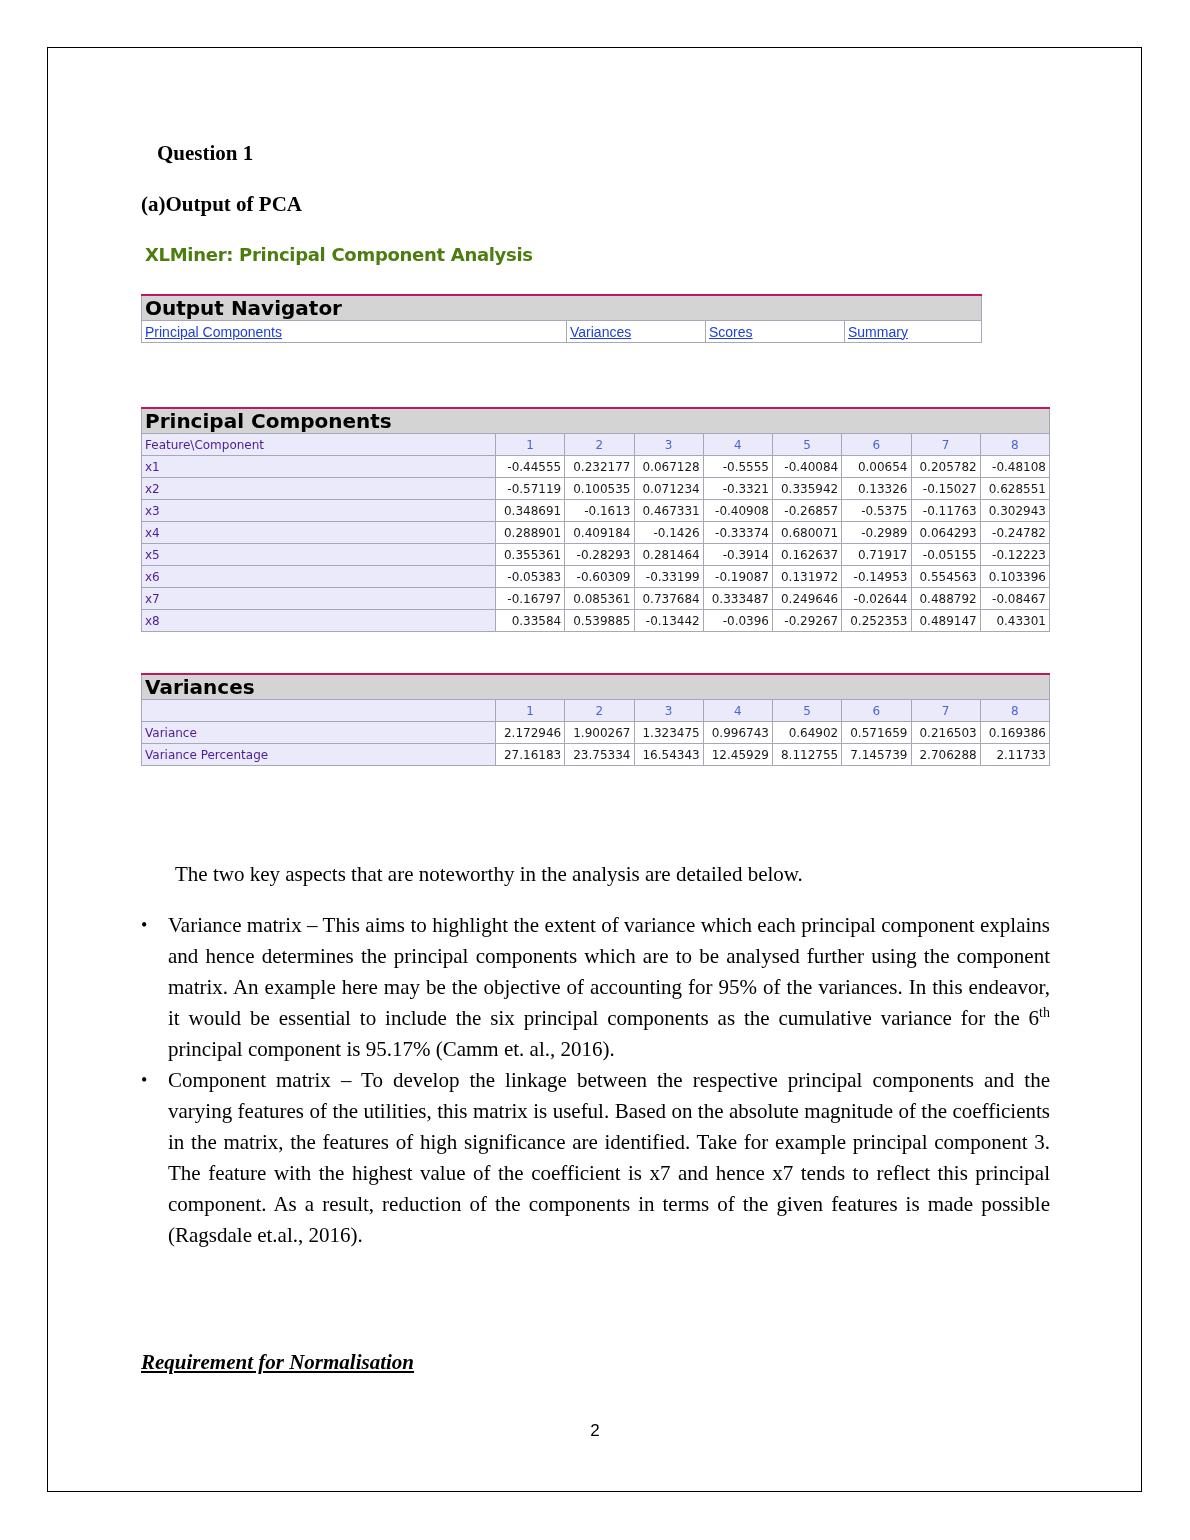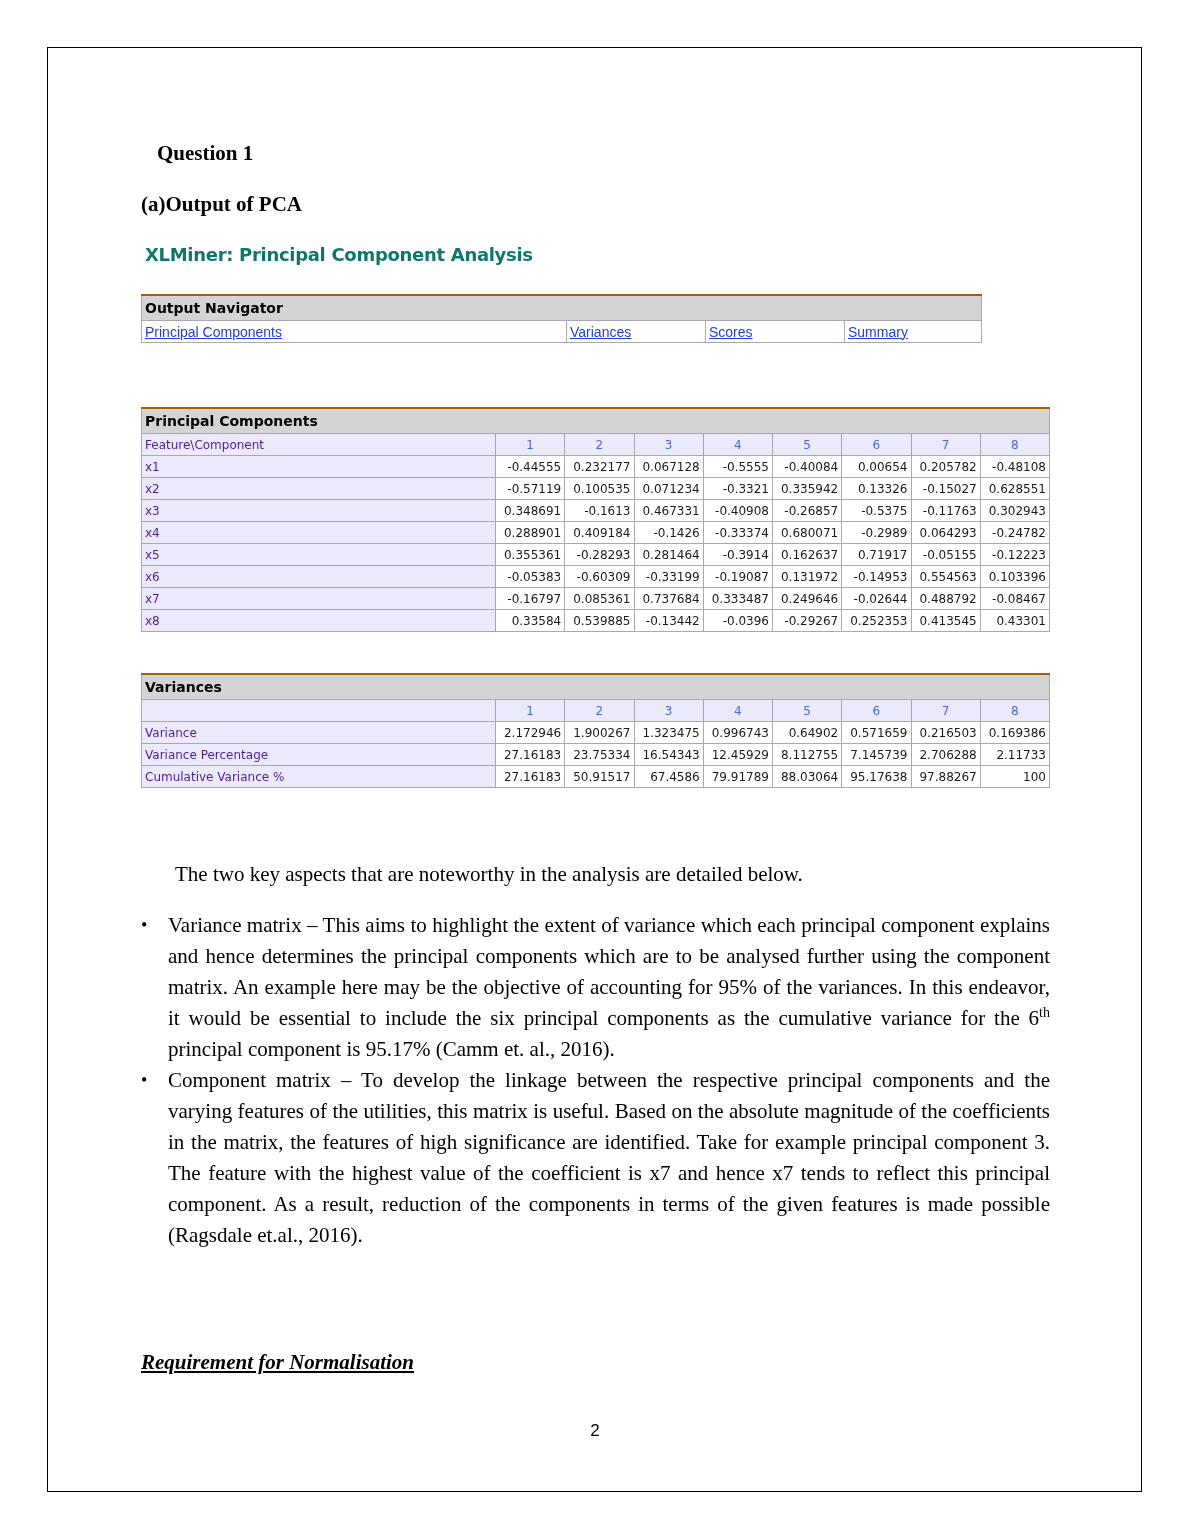--- a/index.html
+++ b/index.html
@@ -1,25 +1,25 @@
 <!DOCTYPE html>
 <html><head>
 <meta charset="utf-8">
 <style>
   html, body { margin: 0; padding: 0; background: #ffffff; }
   body { width: 1190px; height: 1540px; position: relative; font-family: "Liberation Serif", serif; color: #000; }
   .page-border { position: absolute; left: 47px; top: 47px; width: 1095px; height: 1445px; border: 1px solid #000; box-sizing: border-box; }
   .content { position: absolute; left: 141px; top: 0; width: 909px; }
   .h-question { position: absolute; top: 141px; left: 16px; font-weight: bold; font-size: 21px; }
   .h-sub { position: absolute; top: 192px; left: 0; font-weight: bold; font-size: 21px; }
-  .xl-title { position: absolute; top: 244px; left: 4px; font-family: "DejaVu Sans", sans-serif; font-weight: bold; font-size: 18px; color: #0f766e; letter-spacing: -0.3px; }
+  .xl-title { position: absolute; top: 244px; left: 4px; font-family: "DejaVu Sans", sans-serif; font-weight: bold; font-size: 18px; color: #4d7c0f; letter-spacing: -0.3px; }
 
   table.xl { border-collapse: collapse; font-family: "DejaVu Sans", sans-serif; font-size: 12px; position: absolute; left: 0; }
   table.xl td { border: 1px solid #a7a7b8; padding: 0 3px; height: 21px; white-space: nowrap; }
-  table.xl td.title { background: #d4d4d4; font-weight: bold; color: #000; font-size: 14px; border-top: 2px solid #a16207; height: 24px; }
+  table.xl td.title { background: #d4d4d4; font-weight: bold; color: #000; font-size: 20px; border-top: 2px solid #be185d; height: 24px; }
   table.xl td.lbl { background: #eaeafa; color: #4c1d95; text-align: left; }
   table.xl td.hdr { background: #eaeafa; color: #4a66d4; text-align: center; }
   table.xl td.num { background: #fff; color: #1a1a1a; text-align: right; }
 
   .nav { top: 294px; width: 841px; }
   .nav td.link { color: #1f3fd6; text-decoration: underline; font-family: "Liberation Sans", sans-serif; font-size: 14px; cursor: pointer; background: #fff; }
   .pc { top: 407px; width: 909px; }
   .var { top: 673px; width: 909px; }
 
   .para { position: absolute; left: 0; width: 909px; font-size: 21px; line-height: 31px; text-align: justify; margin-left: 34px; }
@@ -149,21 +149,21 @@
           <td class="num">-0.08467</td>
         </tr>
         <tr>
           <td class="lbl">x8</td>
           <td class="num">0.33584</td>
           <td class="num">0.539885</td>
           <td class="num">-0.13442</td>
           <td class="num">-0.0396</td>
           <td class="num">-0.29267</td>
           <td class="num">0.252353</td>
-          <td class="num">0.413545</td>
+          <td class="num">0.489147</td>
           <td class="num">0.43301</td>
         </tr>
       </tbody>
   </table>
 
   <table class="xl var">
     <tbody id="var-body">
         <tr>
           <td class="title" colspan="9">Variances</td>
         </tr>
@@ -192,31 +192,20 @@
         <tr>
           <td class="lbl">Variance Percentage</td>
           <td class="num">27.16183</td>
           <td class="num">23.75334</td>
           <td class="num">16.54343</td>
           <td class="num">12.45929</td>
           <td class="num">8.112755</td>
           <td class="num">7.145739</td>
           <td class="num">2.706288</td>
           <td class="num">2.11733</td>
-        </tr>
-        <tr>
-          <td class="lbl">Cumulative Variance %</td>
-          <td class="num">27.16183</td>
-          <td class="num">50.91517</td>
-          <td class="num">67.4586</td>
-          <td class="num">79.91789</td>
-          <td class="num">88.03064</td>
-          <td class="num">95.17638</td>
-          <td class="num">97.88267</td>
-          <td class="num">100</td>
         </tr>
       </tbody>
   </table>
 
   <div class="para p-intro">The two key aspects that are noteworthy in the analysis are detailed below.</div>
 
   <ul class="bullets">
     <li>
       <span class="dot">•</span>
       <span>Variance matrix – This aims to highlight the extent of variance which each principal component explains and hence determines the principal components which are to be analysed further using the component matrix. An example here may be the objective of accounting for 95% of the variances. In this endeavor, it would be essential to include the six principal components as the cumulative variance for the 6</span><sup>th</sup><span> principal component is 95.17% (Camm et. al., 2016).</span>

